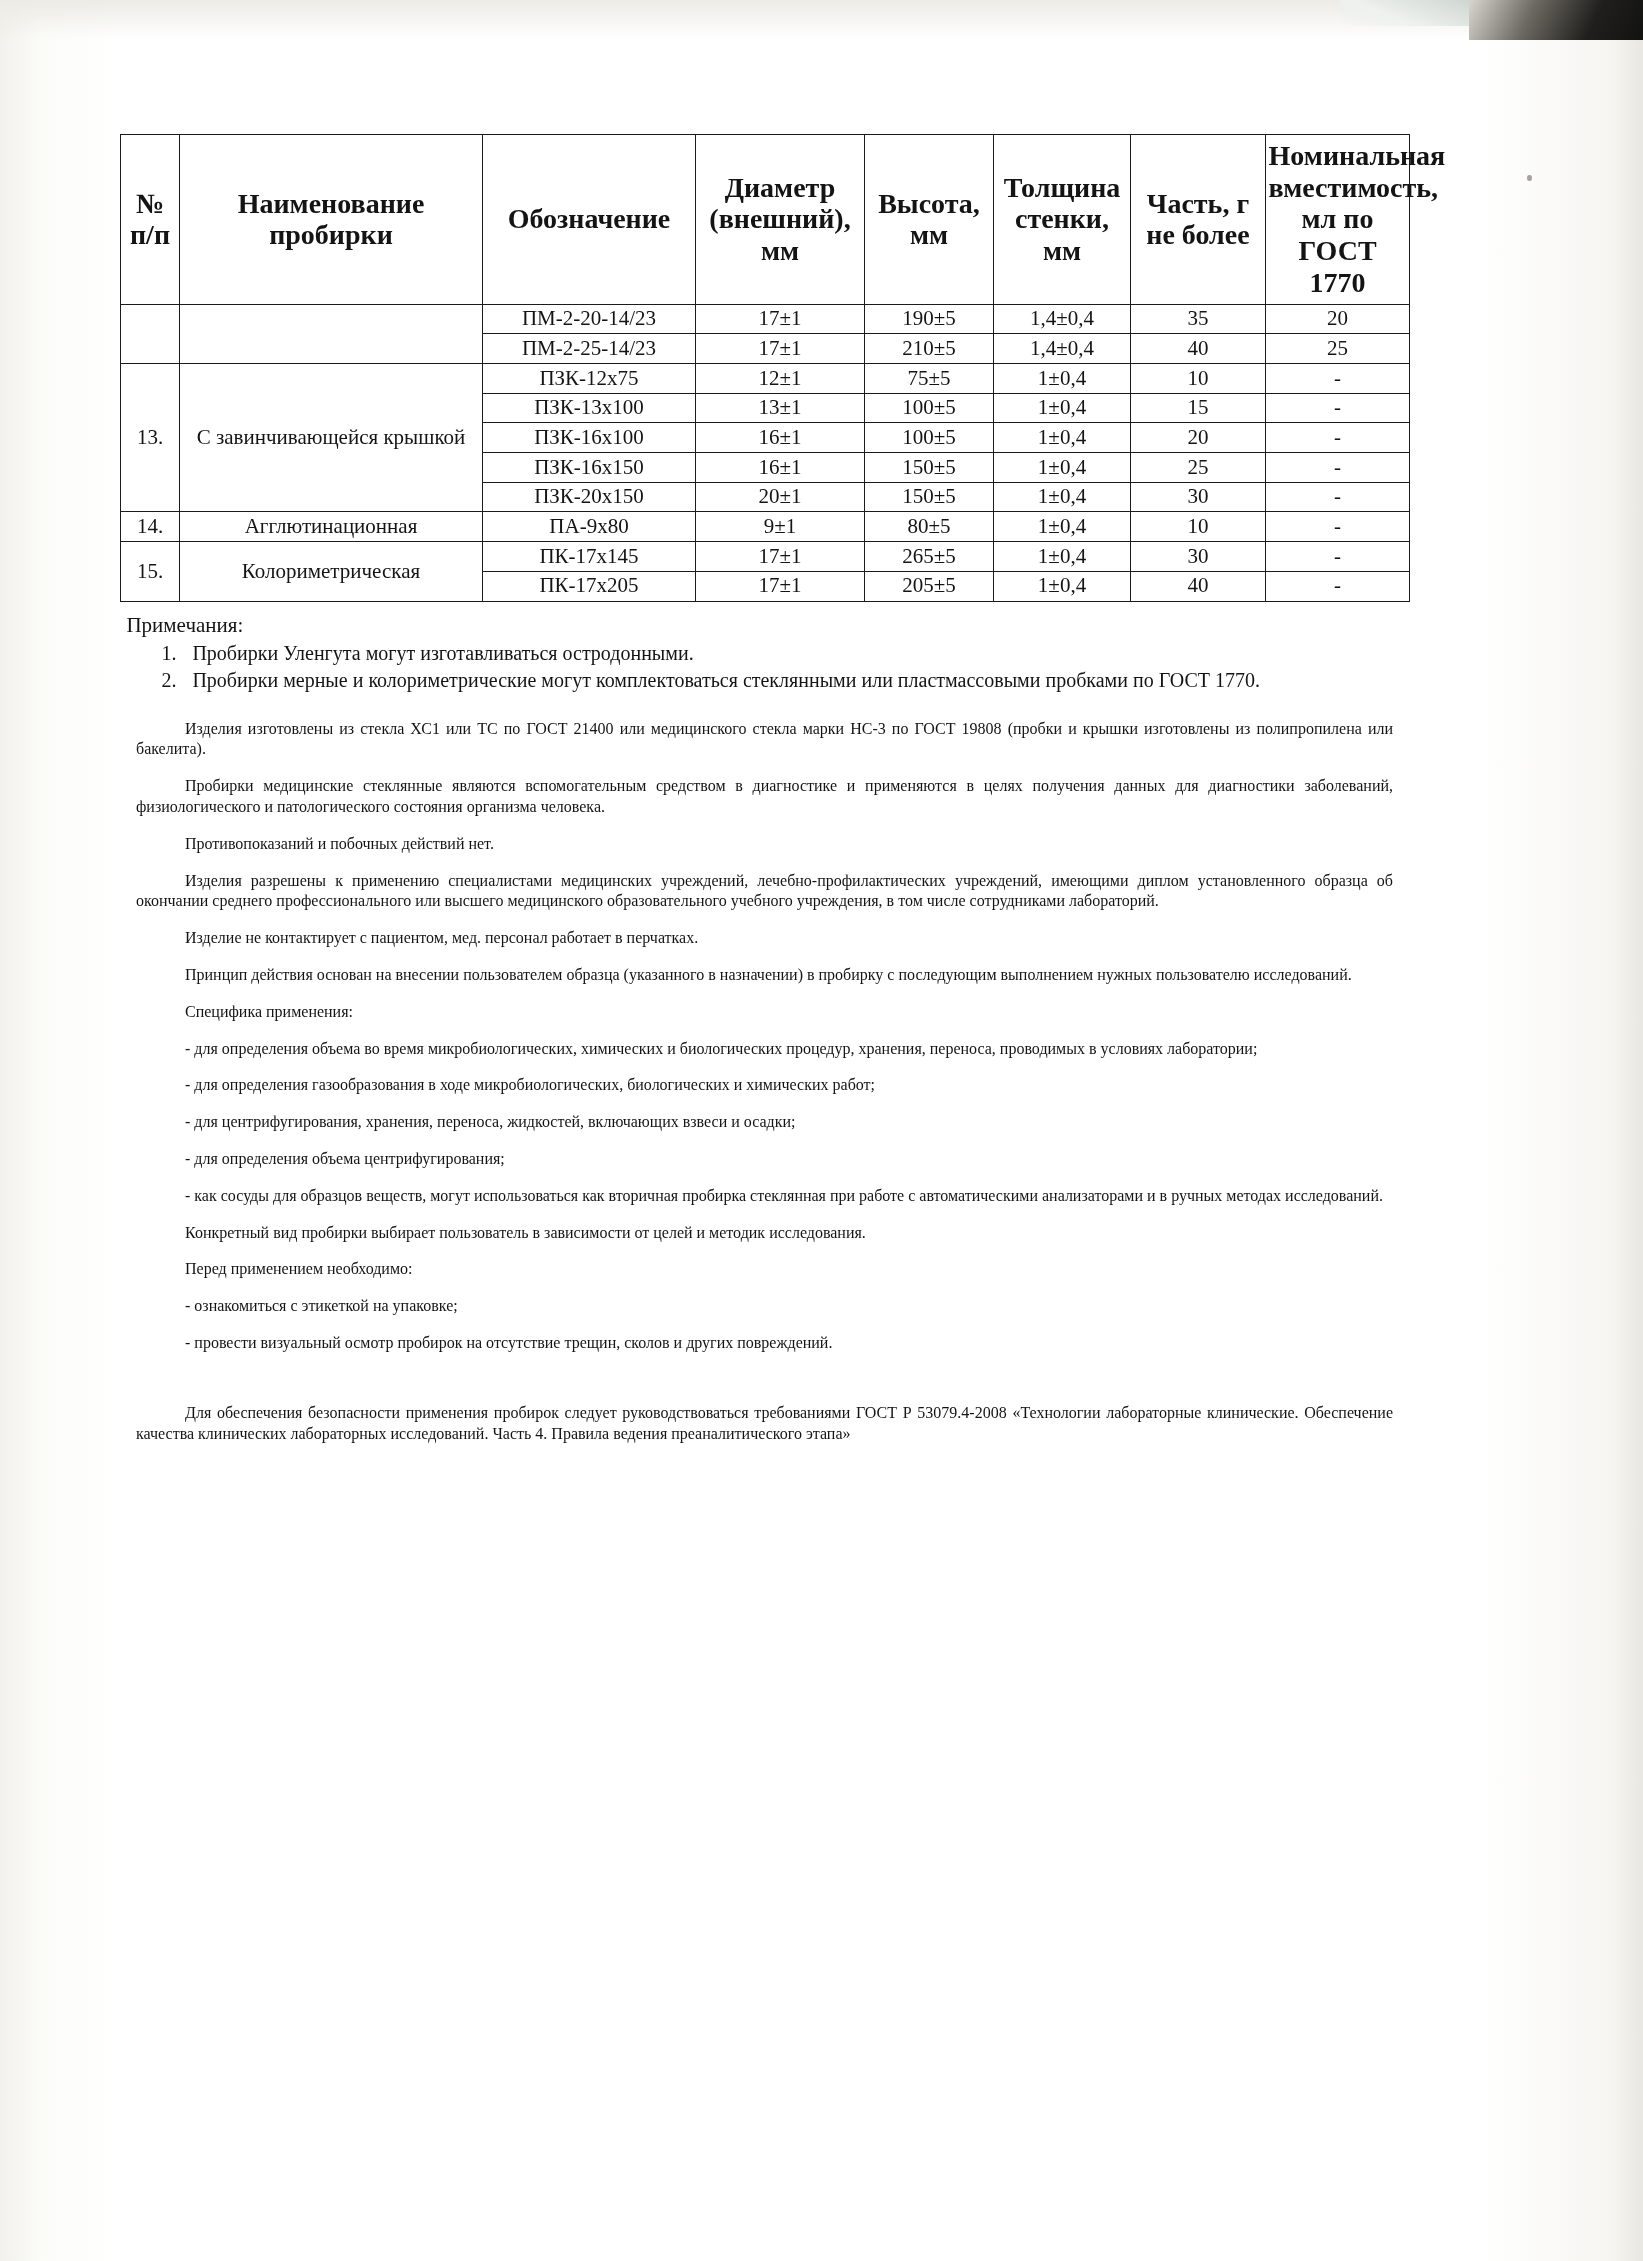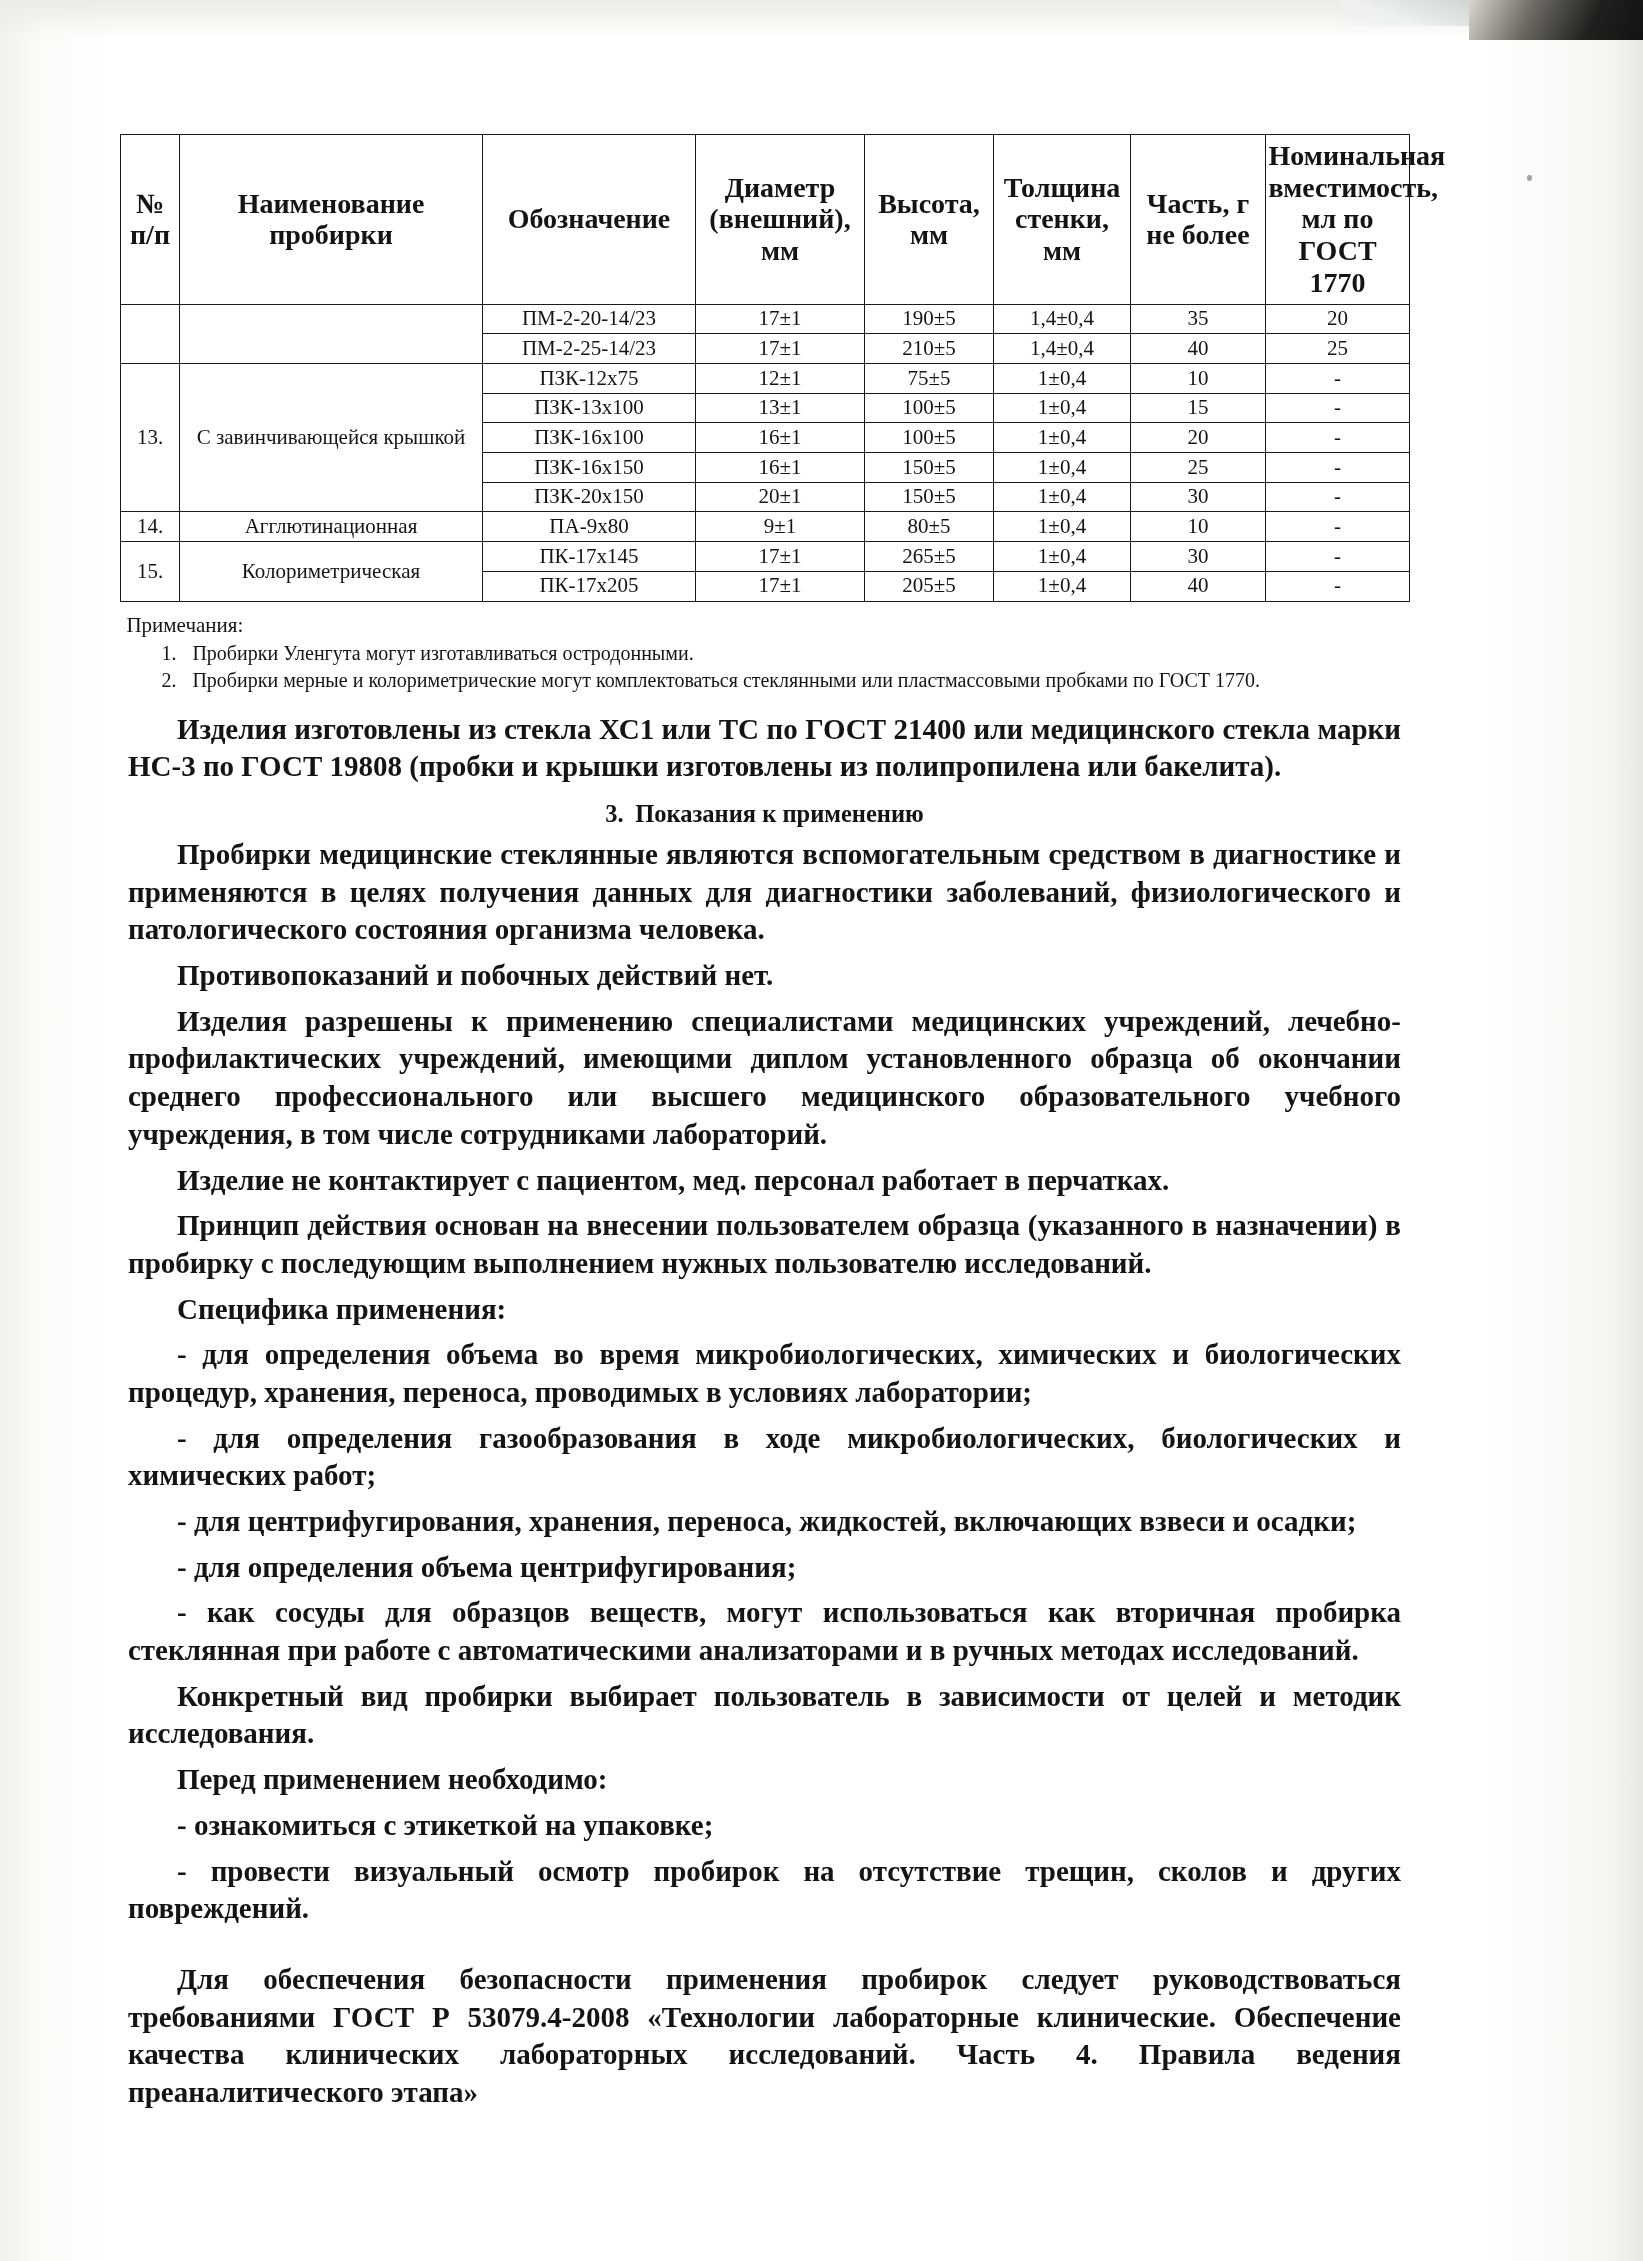--- a/index.html
+++ b/index.html
@@ -120,26 +120,25 @@
   .note-num {
     width: 31px;
     flex: 0 0 31px;
   }
   .note-text {
     flex: 1;
   }
 
   
   p.body {
-    font-size: 29px;
+    font-size: 16px;
     line-height: 1.30;
-    margin: 8px;
+    margin: 16px;
     text-align: justify;
     text-indent: 49px;
-    font-weight: bold;
   }
   .gap-md { height: 9px; }
   .gap-lg { height: 17px; }
 
   h2.section {
     font-size: 24.5px;
     font-weight: bold;
     text-align: center;
     margin: 14px 0 5.2px 0;
   }
@@ -284,23 +283,20 @@
       </div>
       <div class="note-item">
         <span class="note-num">2.</span>
         <span class="note-text">Пробирки мерные и колориметрические могут комплектоваться стеклянными или пластмассовыми пробками по ГОСТ 1770.</span>
       </div>
     </div>
 
     <div class="gap-md"></div>
     <p class="body">Изделия изготовлены из стекла ХС1 или ТС по ГОСТ 21400 или медицинского стекла марки НС-3 по ГОСТ 19808 (пробки и крышки изготовлены из полипропилена или бакелита).</p>
 
-    <h2 class="section">
-      <span class="num">3.</span><span>Показания к применению</span>
-    </h2>
 
     <p class="body">Пробирки медицинские стеклянные являются вспомогательным средством в диагностике и применяются в целях получения данных для диагностики заболеваний, физиологического и патологического состояния организма человека.</p>
     <p class="body">Противопоказаний и побочных действий нет.</p>
     <p class="body">Изделия разрешены к применению специалистами медицинских учреждений, лечебно-профилактических учреждений, имеющими диплом установленного образца об окончании среднего профессионального или высшего медицинского образовательного учебного учреждения, в том числе сотрудниками лабораторий.</p>
     <p class="body">Изделие не контактирует с пациентом, мед. персонал работает в перчатках.</p>
     <p class="body">Принцип действия основан на внесении пользователем образца (указанного в назначении) в пробирку с последующим выполнением нужных пользователю исследований.</p>
     <p class="body">Специфика применения:</p>
     <p class="body">- для определения объема во время микробиологических, химических и биологических процедур, хранения, переноса, проводимых в условиях лаборатории;</p>
     <p class="body">- для определения газообразования в ходе микробиологических, биологических и химических работ;</p>
     <p class="body">- для центрифугирования, хранения, переноса, жидкостей, включающих взвеси и осадки;</p>

